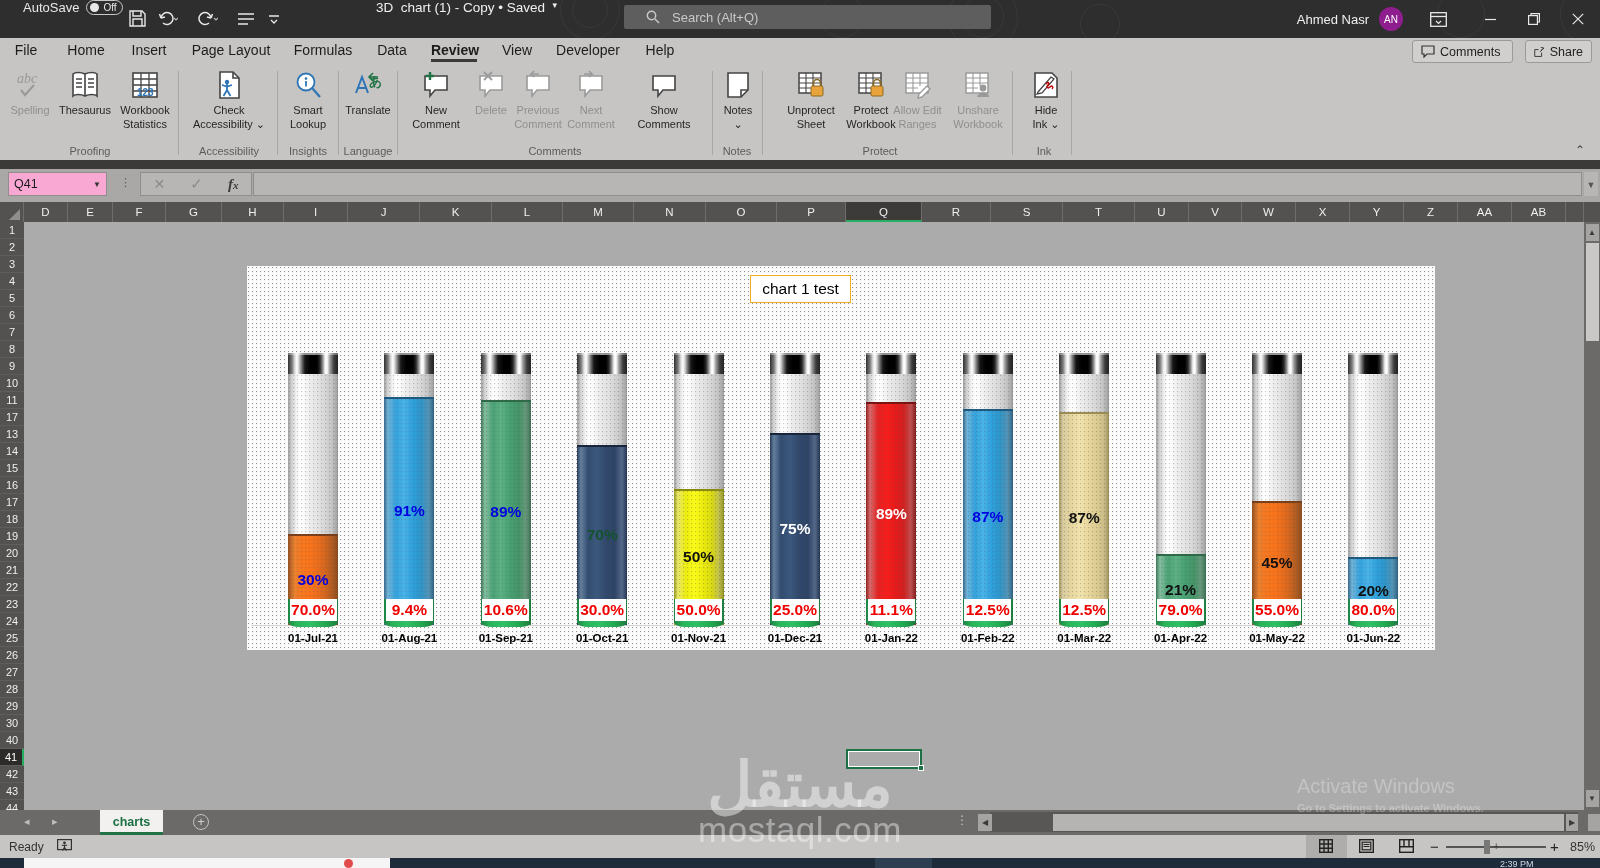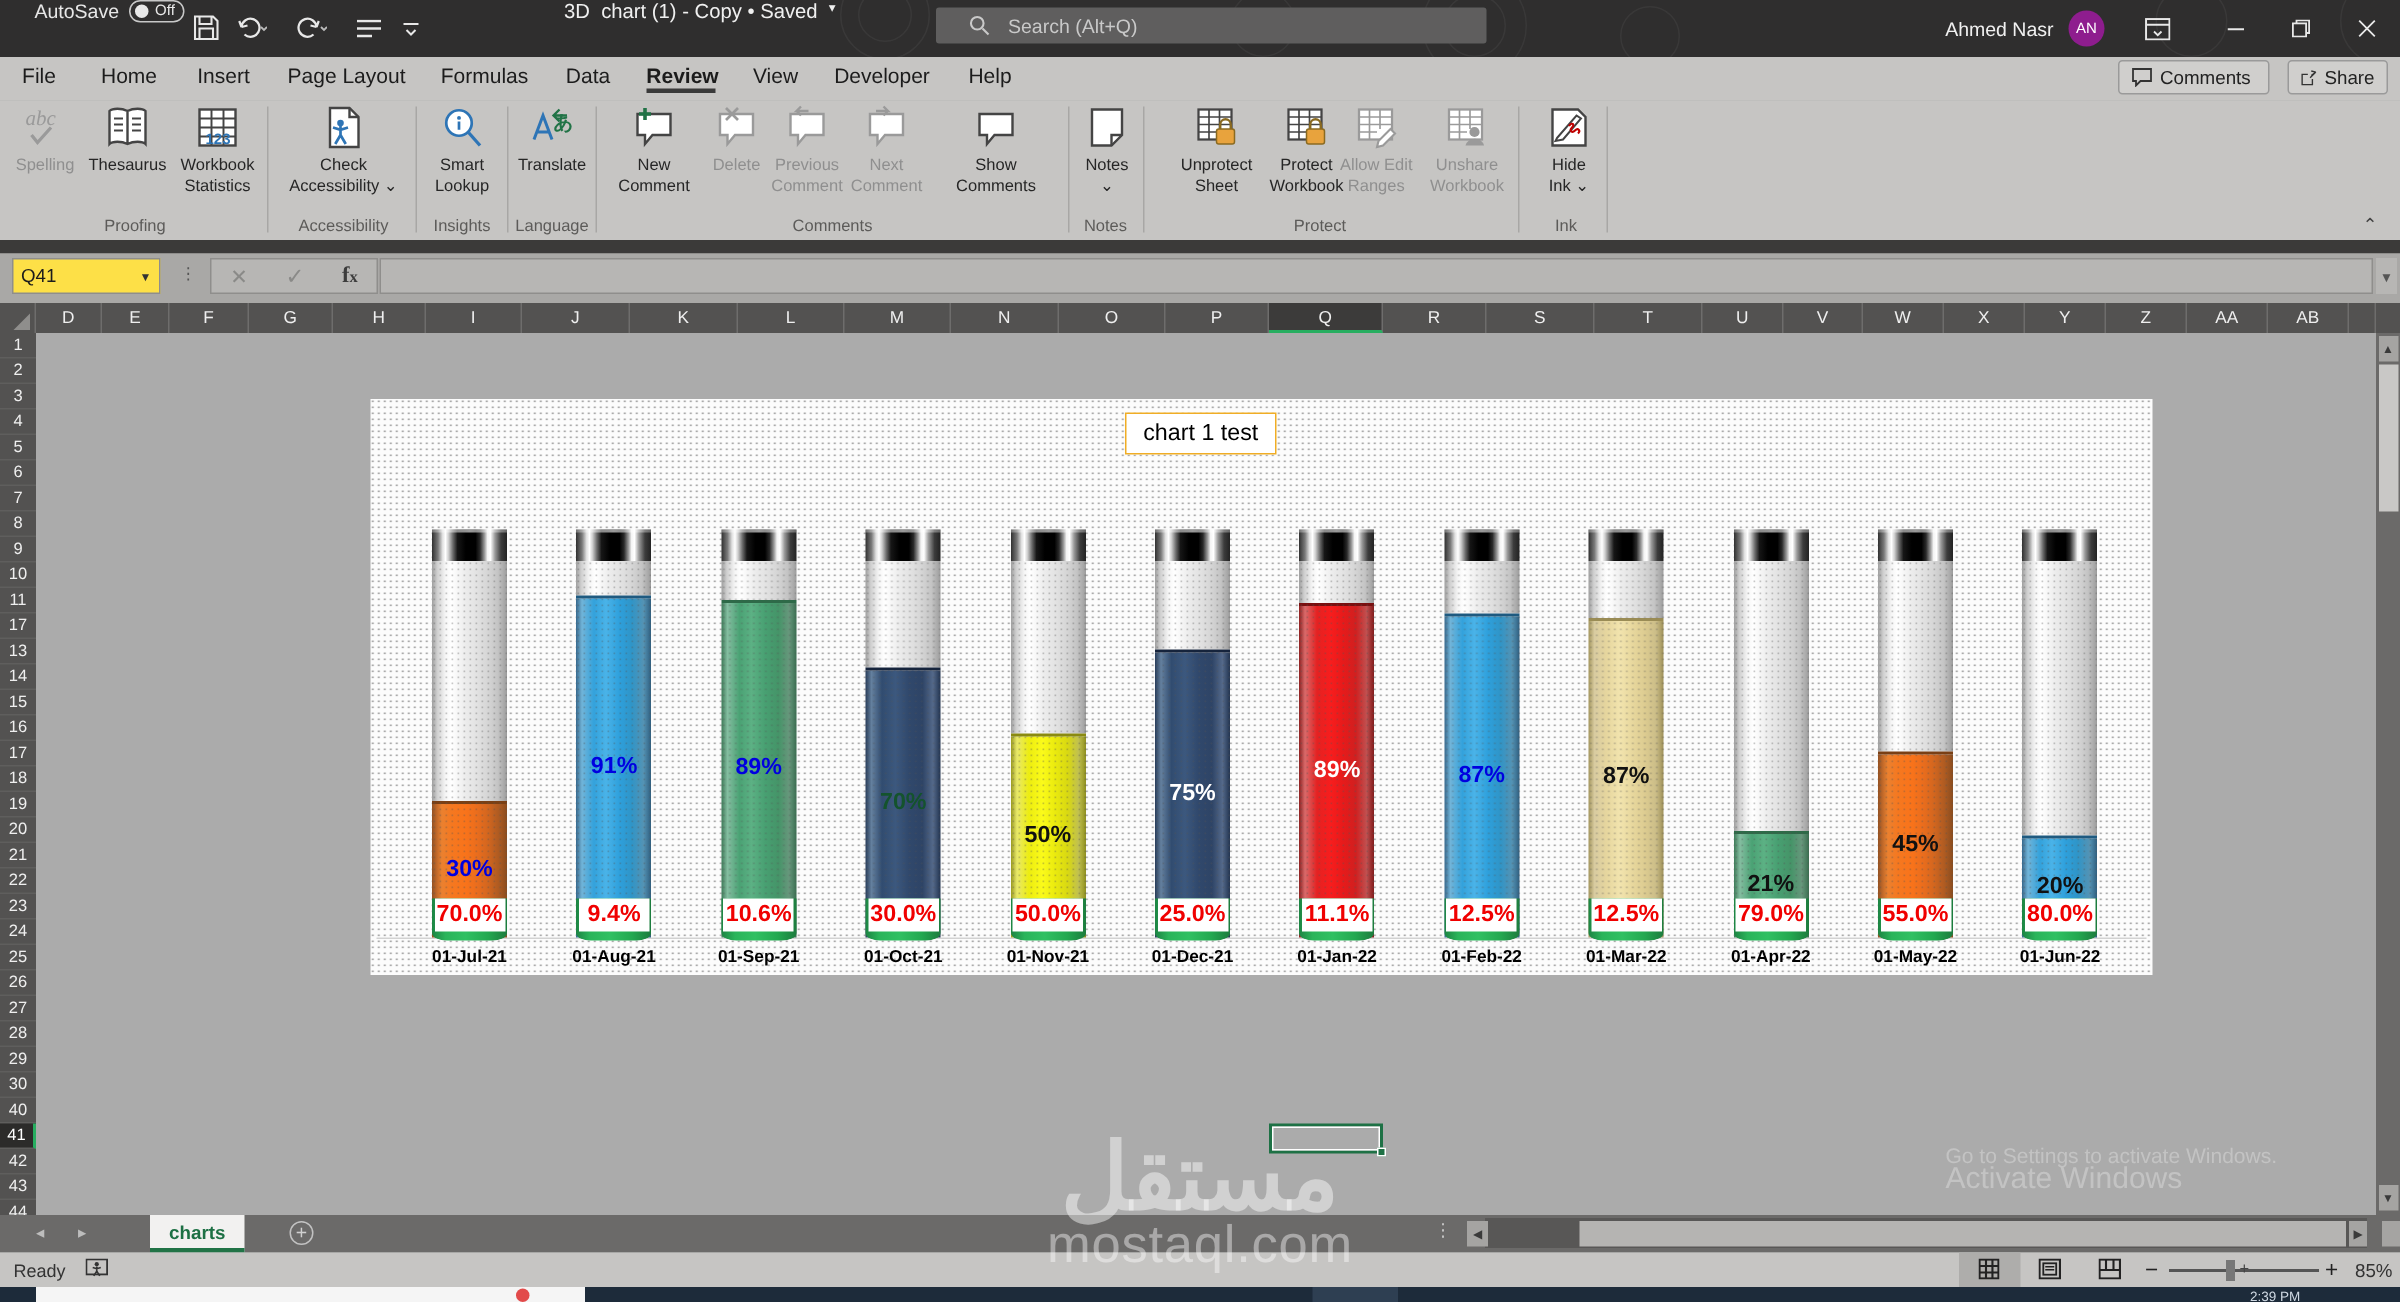--- a/index.html
+++ b/index.html
@@ -26,21 +26,21 @@
 #ribbon { position:absolute; left:0; top:67px; width:1600px; height:93px; background:#c6c5c3; }
 #ribline { position:absolute; left:0; top:160px; width:1600px; height:9px; background:#3b3a39; }
 .ri { position:absolute; top:3px; text-align:center; }
 .ric { height:34px; }
 .rl { font-size:11px; line-height:13.5px; color:#262626; }
 .rsep { position:absolute; top:4px; width:1px; height:84px; background:#a8a7a5; }
 .rg { position:absolute; top:78px; transform:translateX(-50%); font-size:11px; color:#5c5b59; }
 #ribcaret { position:absolute; left:1575px; top:76px; color:#444; font-size:12px; }
 
 #fbar { position:absolute; left:0; top:169px; width:1600px; height:33px; background:#a9a8a6; }
-#namebox { position:absolute; left:8px; top:3px; width:99px; height:24px; background:#fde047; border:1px solid #8f8e8c; font-size:12.5px; color:#1c1c1c; display:flex; align-items:center; padding-left:5px; }
+#namebox { position:absolute; left:8px; top:3px; width:99px; height:24px; background:#f9a8d4; border:1px solid #8f8e8c; font-size:12.5px; color:#1c1c1c; display:flex; align-items:center; padding-left:5px; }
 #fxbox { position:absolute; left:140px; top:3px; width:112px; height:24px; background:#b7b6b4; border:1px solid #8f8e8c; display:flex; align-items:center; justify-content:space-around; color:#6a6a6a; }
 #finput { position:absolute; left:253px; top:3px; width:1329px; height:24px; background:#b7b6b4; border:1px solid #8f8e8c; }
 #fdrop { position:absolute; left:1584px; top:3px; width:14px; height:24px; background:#b7b6b4; color:#555; font-size:9px; text-align:center; line-height:26px; }
 
 #colhead { position:absolute; left:0; top:202px; width:1600px; height:20px; background:#535251; }
 .ch { position:absolute; top:0; height:20px; color:#efefef; font-size:11.5px; text-align:center; line-height:20px; border-right:1px solid #6e6d6c; }
 .ch.sel { background:#3c3b3a; border-bottom:2px solid #27ae60; }
 #corner { position:absolute; left:0; top:202px; width:24px; height:20px; background:#535251; border-right:1px solid #6e6d6c; }
 #corner:after { content:""; position:absolute; right:3px; bottom:2px; border-left:11px solid transparent; border-bottom:11px solid #8f8e8c; }
 #rowhead { position:absolute; left:0; top:222px; width:24px; height:588px; background:#535251; }
@@ -77,21 +77,21 @@
 .dots { position:absolute; left:0; top:21px; width:50px; height:251px; opacity:.32; }
 .gbase { position:absolute; left:0; top:246px; width:50px; height:28px; border-radius:0 0 10px 10px/0 0 5px 5px;
   background:linear-gradient(90deg,#1d8443 0%,#2ab45a 18%,#30c062 45%,#23a850 75%,#1d7c3e 100%); }
 .wbox { position:absolute; left:1.5px; top:246px; width:47px; height:22px; background:#fff; color:#f00000; font-weight:bold; font-size:15.5px; text-align:center; line-height:22px; }
 .plbl { position:absolute; left:0; width:50px; text-align:center; font-weight:bold; font-size:15.5px; line-height:18px; }
 .date { position:absolute; left:-24px; top:279px; width:98px; text-align:center; font-weight:bold; font-size:11.5px; color:#000; }
 
 #wm-ar { position:absolute; left:700px; top:748px; width:200px; text-align:center; font-size:62px; font-weight:bold; color:rgba(255,255,255,.45); z-index:60; }
 #wm-en { position:absolute; left:698px; top:810px; width:204px; text-align:center; font-size:35px; color:rgba(255,255,255,.42); z-index:60; letter-spacing:0.5px; }
 #aw1 { position:absolute; left:1297px; top:775px; font-size:20px; color:rgba(252,252,252,.30); z-index:60; }
-#aw2 { position:absolute; left:1297px; top:762px; font-size:14px; color:rgba(252,252,252,.30); z-index:60; }
+#aw2 { position:absolute; left:1297px; top:802px; font-size:11px; color:rgba(252,252,252,.30); z-index:60;font-weight:bold; }
 </style></head>
 <body>
 <div id="app">
 
 <div id="titlebar">
   <div class="circ" style="left:560px;top:-20px;width:60px;height:60px"></div>
   <div class="circ" style="left:572px;top:-8px;width:36px;height:36px"></div>
   <div class="circ" style="left:820px;top:-6px;width:44px;height:44px"></div>
   <div class="circ" style="left:948px;top:-18px;width:70px;height:70px"></div>
   <div class="circ" style="left:962px;top:-4px;width:42px;height:42px"></div>
@@ -330,21 +330,21 @@
 <div id="ribcaret">⌃</div>
 </div>
 <div id="ribline"></div>
 
 <div id="fbar">
   <div id="namebox">Q41<span style="position:absolute;left:84px;font-size:8px;color:#333">▼</span></div>
   <div style="position:absolute;left:120px;top:7px;color:#555;font-size:11px;letter-spacing:0">⋮</div>
   <div id="fxbox">
     <span style="font-size:14px;color:#8a8a88">✕</span>
     <span style="font-size:15px;color:#8a8a88">✓</span>
-    <span style="font-family:'Liberation Serif';font-weight:bold;font-size:15px;color:#3c3c3c">f<span style="font-size:11px">x</span></span>
+    <span style="font-family:'Liberation Serif';font-style:italic;font-weight:bold;font-size:15px;color:#3c3c3c">f<span style="font-size:11px">x</span></span>
   </div>
   <div id="finput"></div>
   <div id="fdrop">▼</div>
 </div>
 
 <div id="colhead">
 <div class="ch" style="left:24px;width:44px">D</div>
 <div class="ch" style="left:68px;width:45px">E</div>
 <div class="ch" style="left:113px;width:53px">F</div>
 <div class="ch" style="left:166px;width:56px">G</div>

